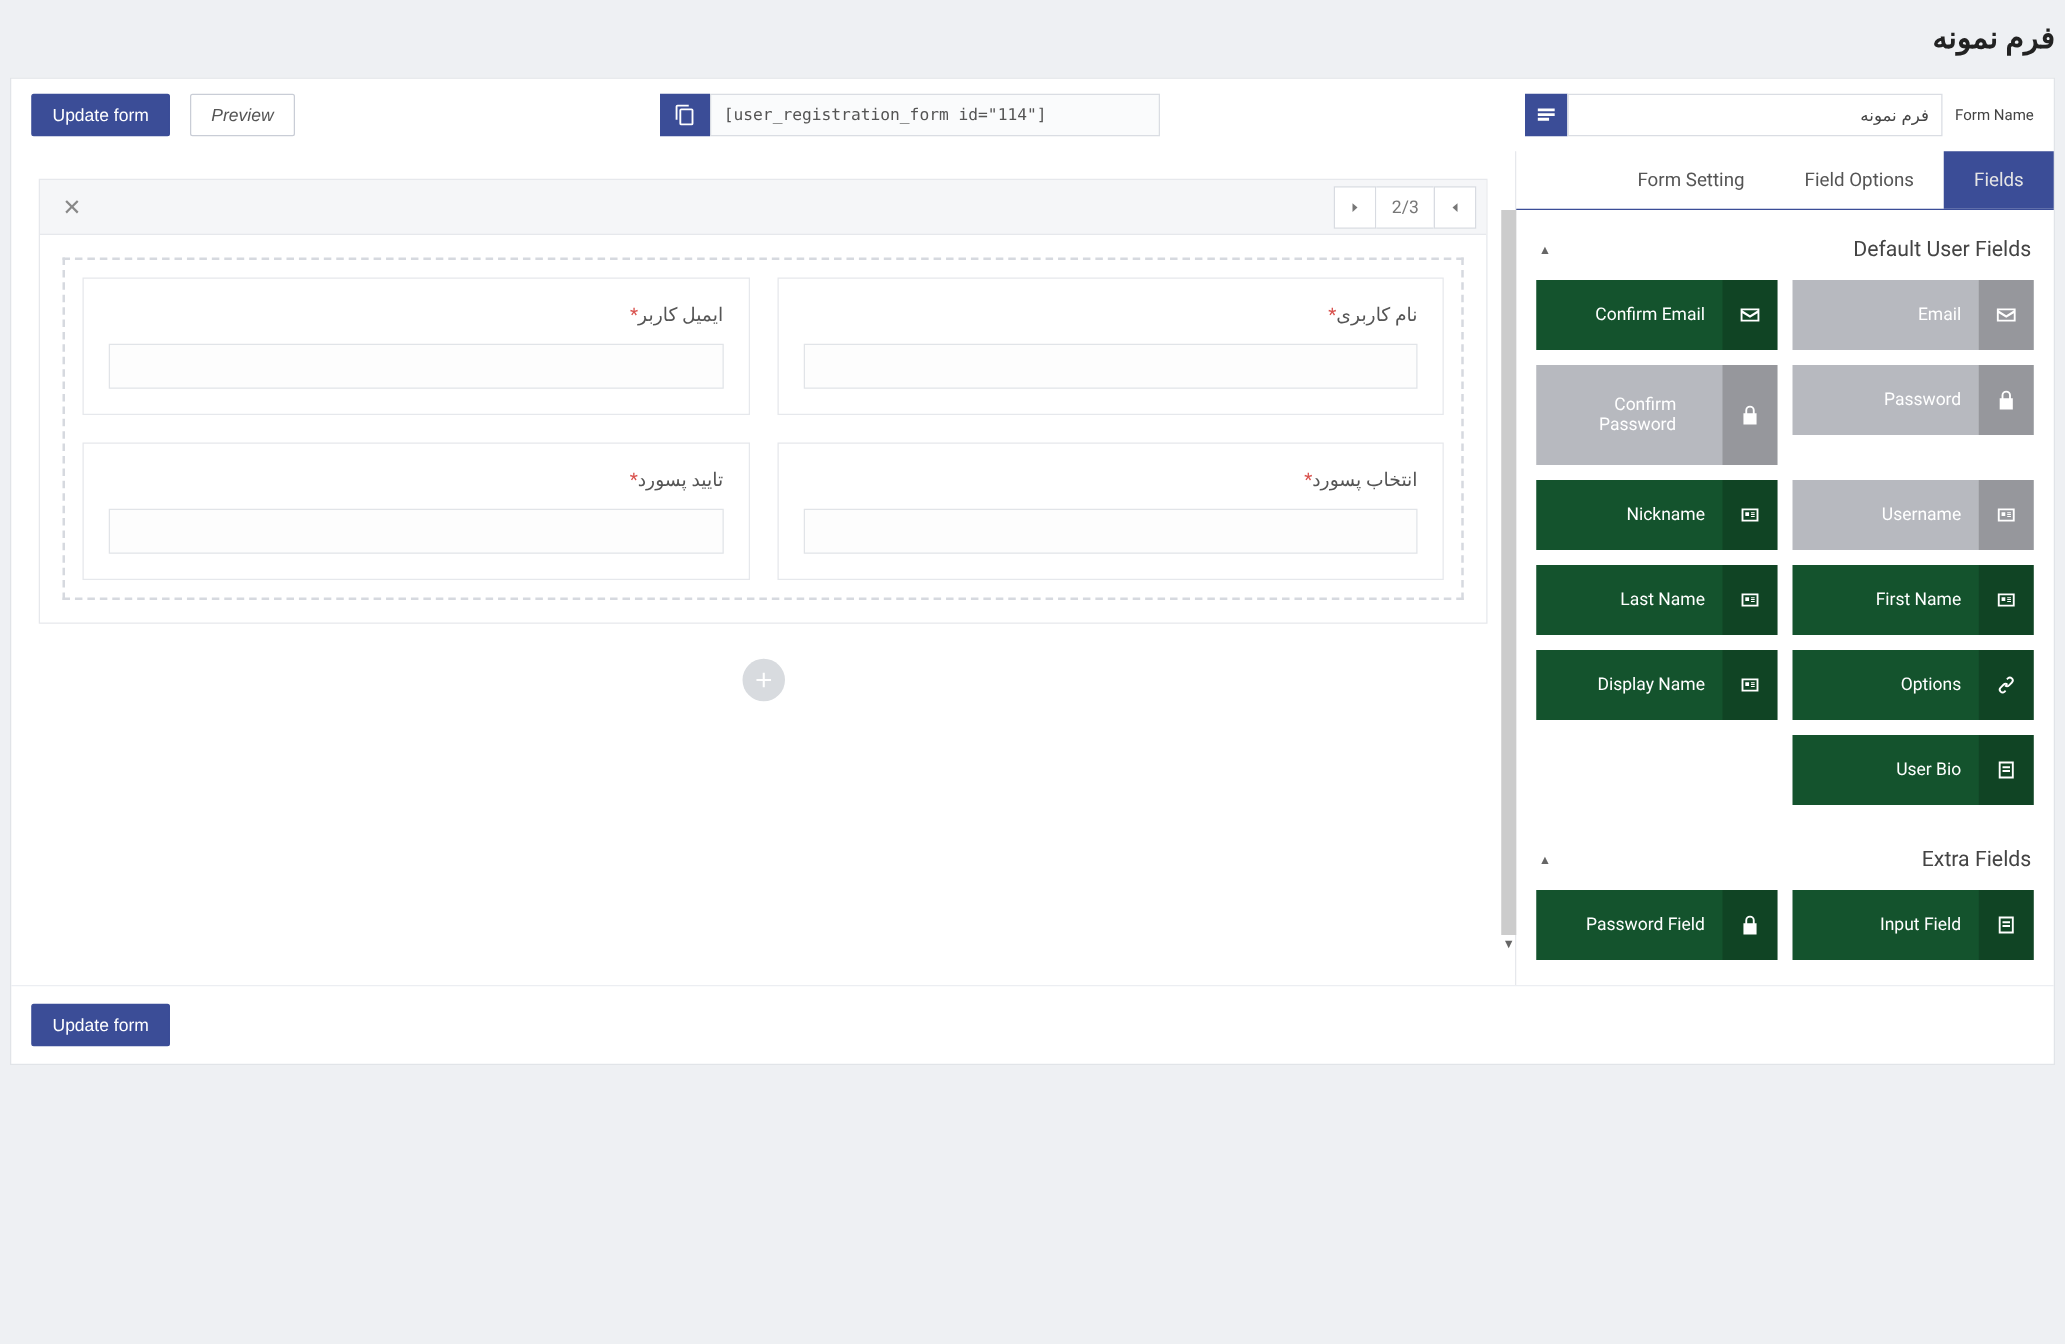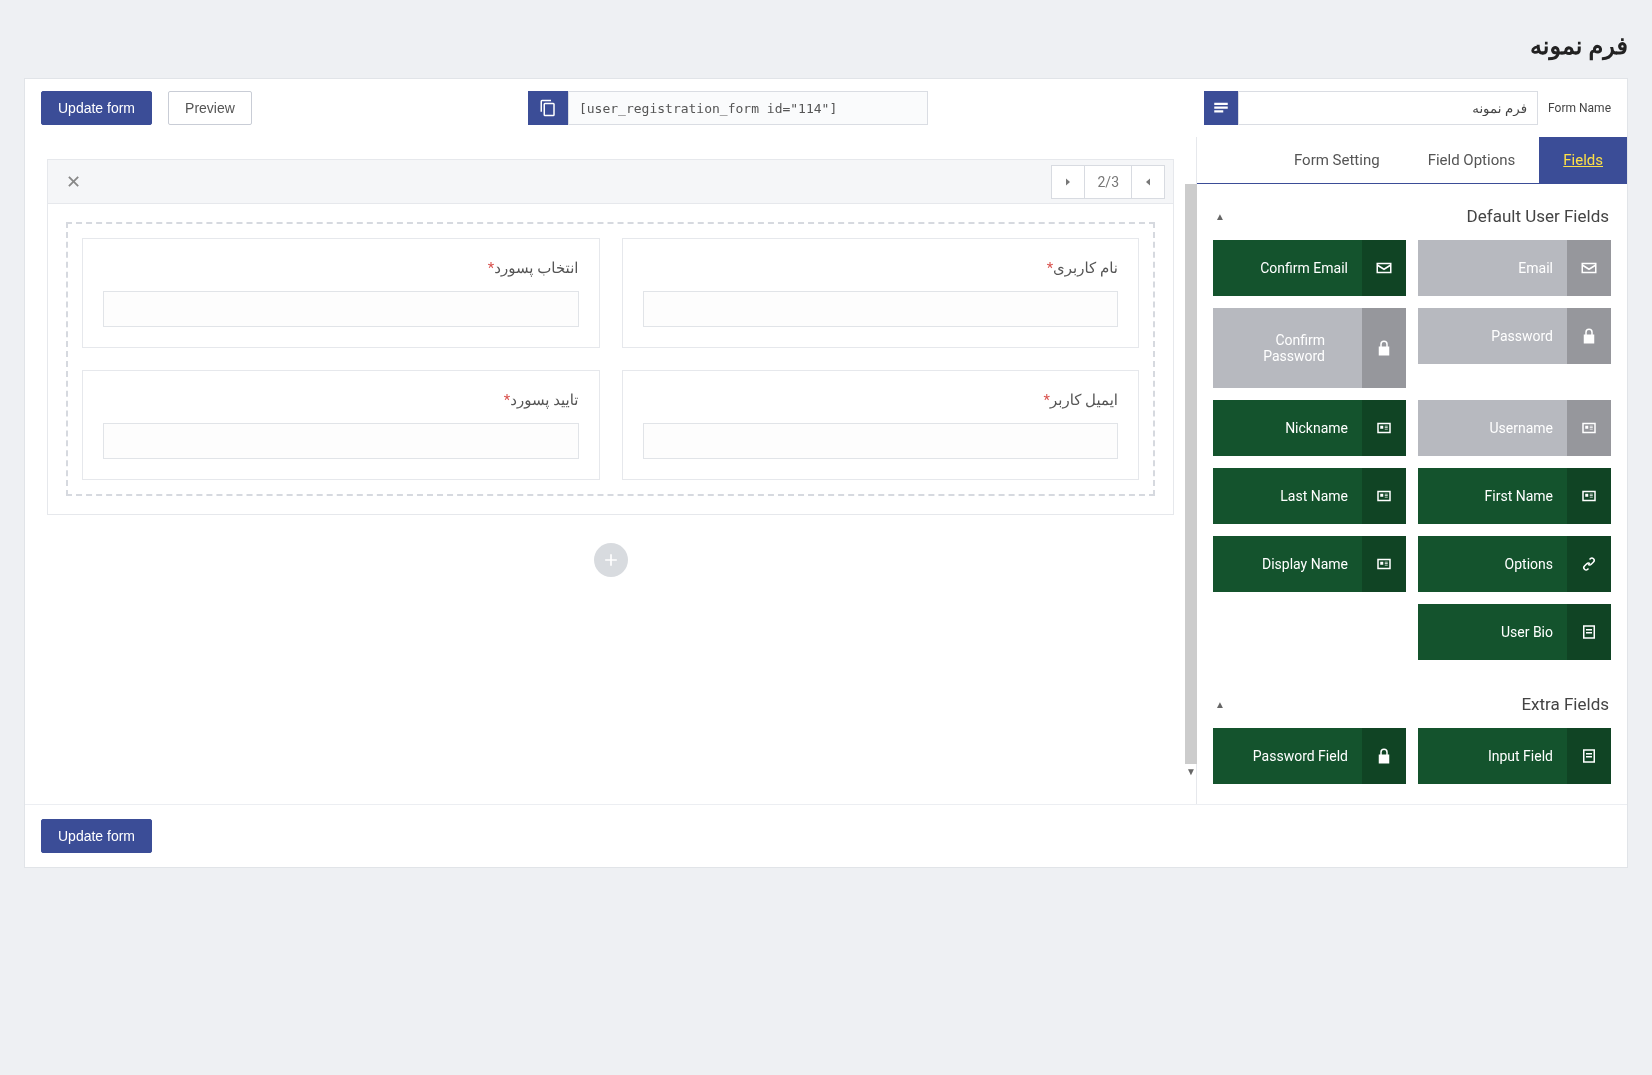--- a/index.html
+++ b/index.html
@@ -1,38 +1,38 @@
 <!DOCTYPE html>
 <html><head>
 <meta charset="utf-8">
 <style>
 * { margin:0; padding:0; box-sizing:border-box; }
 body { font-family:-apple-system,BlinkMacSystemFont,"Segoe UI",Roboto,Arial,sans-serif; background:#eef0f3; color:#333; font-size:14px; }
-.page { padding:24px; }
+.page { padding:8px; }
 .page-title { text-align:right; font-size:24px; font-weight:700; color:#222; padding:8px 0 18px; direction:rtl; }
 .panel { background:#fff; border:1px solid #e1e4e8; }
 .topbar { display:flex; align-items:center; padding:12px 16px; gap:16px; }
 .btn { display:inline-flex; align-items:center; justify-content:center; height:34px; padding:0 16px; border:1px solid transparent; font-size:14px; cursor:pointer; border-radius:2px; }
 .btn-primary { background:#3b4d97; color:#fff; border-color:#3b4d97; }
-.btn-secondary { background:#fff; color:#555; border:1px solid #c9cdd6; }
+.btn-secondary { background:#fff; color:#555; border:1px solid #c9cdd6;font-style:italic; }
 .spacer { flex:1; }
 .shortcode-wrap { display:flex; align-items:center; width:400px; }
 .shortcode-btn { width:40px; height:34px; background:#3b4d97; display:inline-flex; align-items:center; justify-content:center; }
 .shortcode-input { height:34px; flex:1; border:1px solid #dadde3; background:#fafbfc; padding:0 10px; font-family:monospace; color:#555; font-size:13px; }
 .form-name-wrap { display:flex; align-items:center; gap:10px; }
 .form-name-label { color:#444; font-size:12px; }
 .form-name-input-wrap { display:flex; align-items:center; }
 .form-name-icon { width:34px; height:34px; background:#3b4d97; display:inline-flex; align-items:center; justify-content:center; }
 .form-name-input { height:34px; width:300px; border:1px solid #dadde3; padding:0 10px; direction:rtl; text-align:right; color:#444; }
 .main-wrap { display:flex; }
 .canvas-side { flex:1; border-right:1px solid #e6e8ec; padding:22px; min-height:640px; }
 .sidebar-side { width:430px; display:flex; flex-direction:column; }
 .tabs { display:flex; border-bottom:1px solid #3b4d97; }
 .tab { padding:14px 24px; color:#555; cursor:pointer; font-size:15px; }
-.tab.active { background:#3b4d97; color:#fde047;text-decoration:underline; }
+.tab.active { background:#3b4d97; color:#e5e5e5; }
 .fields-panel { padding:16px 16px 20px; position:relative; }
 .scroll-indicator { position:absolute; left:-12px; top:0; width:12px; height:580px; background:#ccc; }
 .scroll-arrow { position:absolute; left:-12px; top:582px; font-size:10px; color:#666; width:12px; text-align:center; }
 .section-head { display:flex; align-items:center; justify-content:flex-end; padding:6px 2px 14px; gap:12px; }
 .section-head .tri { font-size:10px; color:#666; margin-right:auto; }
 .section-title { font-size:17px; color:#444; }
 .field-grid { display:grid; grid-template-columns:1fr 1fr; gap:12px; direction:rtl; }
 .field-item { height:56px; display:flex; align-items:center; justify-content:flex-start; background:#14532d; color:#fff; cursor:grab; direction:ltr; }
 .field-item.tall { height:80px;gap:23px; }
 .field-item.disabled { background:#b7b9bf; color:#fff; cursor:default;justify-content:flex-end; }
@@ -115,25 +115,25 @@
               </span>
             </div>
           </div>
           <div class="canvas-body">
             <div class="dashed-grid" id="canvas-grid">
                 <div class="field-card">
                   <div class="field-card-label">نام کاربری<span class="req-star">*</span></div>
                   <div class="field-card-input"></div>
                 </div>
                 <div class="field-card">
+                  <div class="field-card-label">ایمیل کاربر<span class="req-star">*</span></div>
+                  <div class="field-card-input"></div>
+                </div>
+                <div class="field-card">
                   <div class="field-card-label">انتخاب پسورد<span class="req-star">*</span></div>
-                  <div class="field-card-input"></div>
-                </div>
-                <div class="field-card">
-                  <div class="field-card-label">ایمیل کاربر<span class="req-star">*</span></div>
                   <div class="field-card-input"></div>
                 </div>
                 <div class="field-card">
                   <div class="field-card-label">تایید پسورد<span class="req-star">*</span></div>
                   <div class="field-card-input"></div>
                 </div>
               </div>
           </div>
         </div>
 

